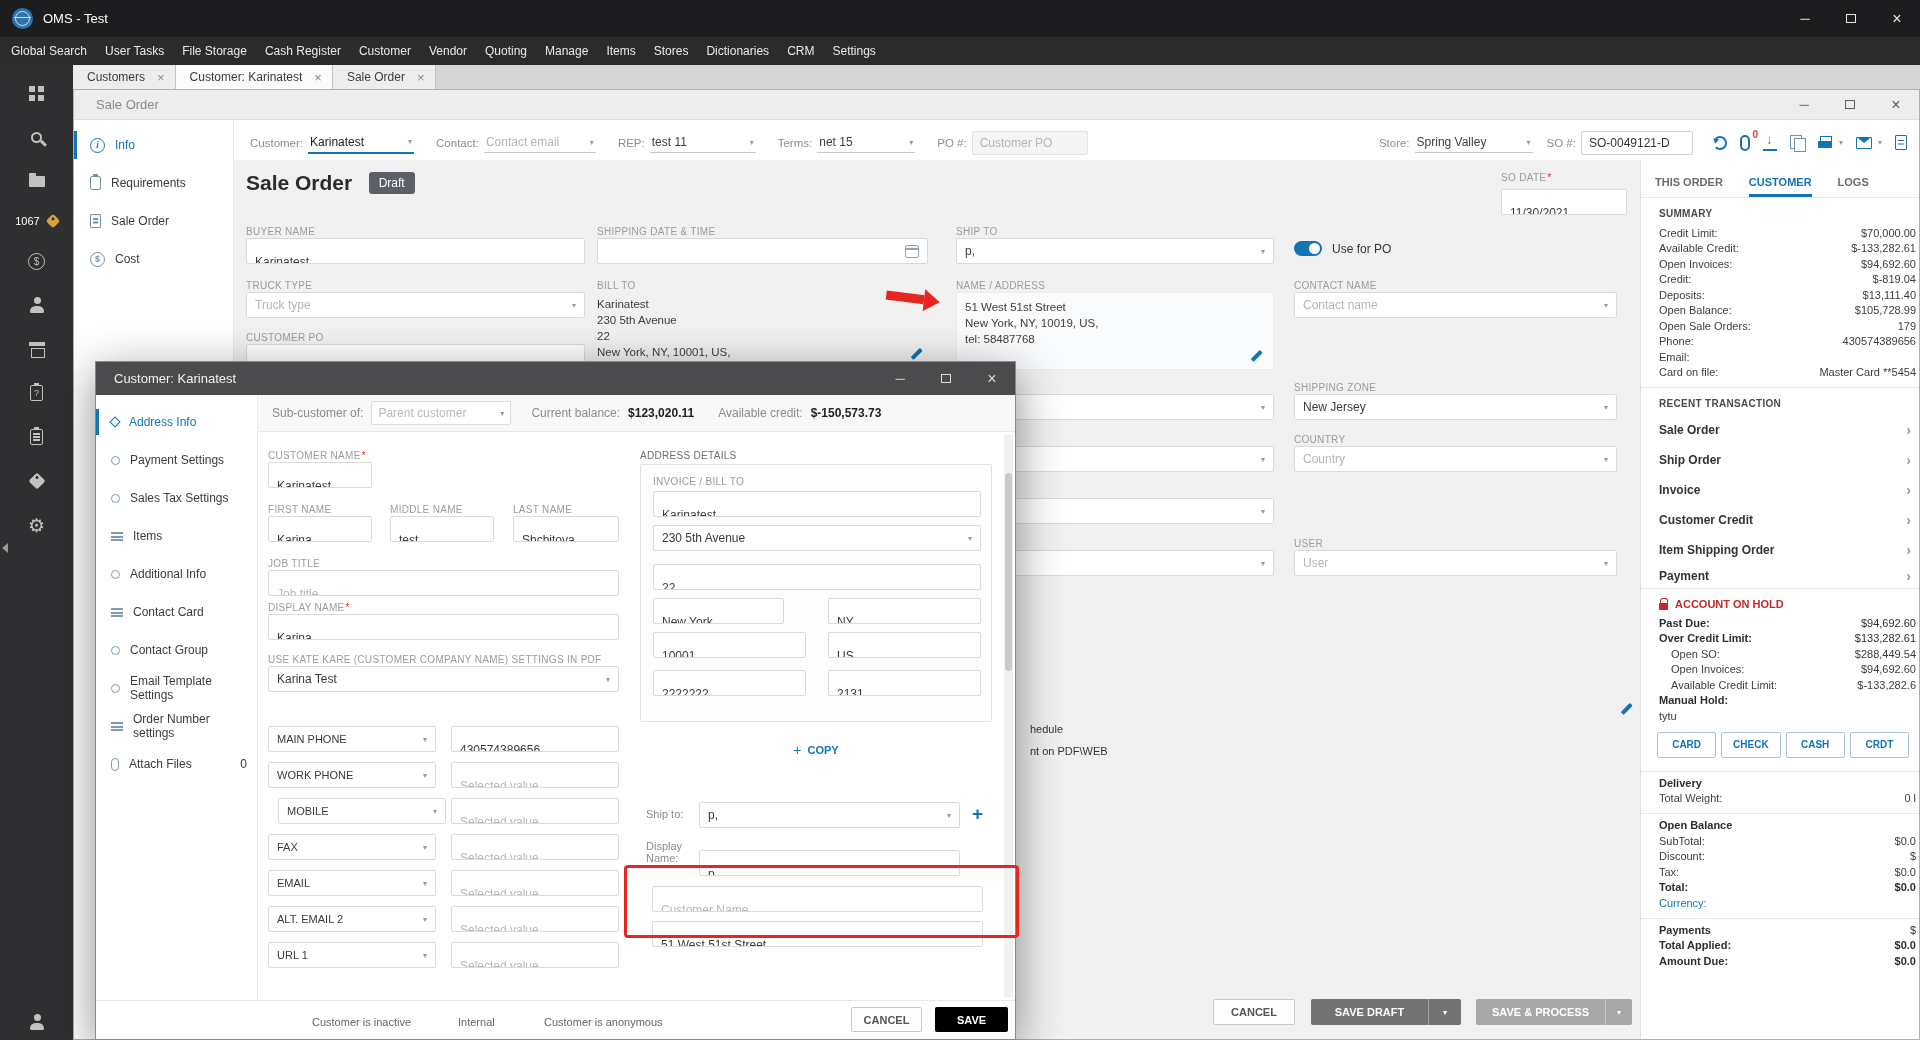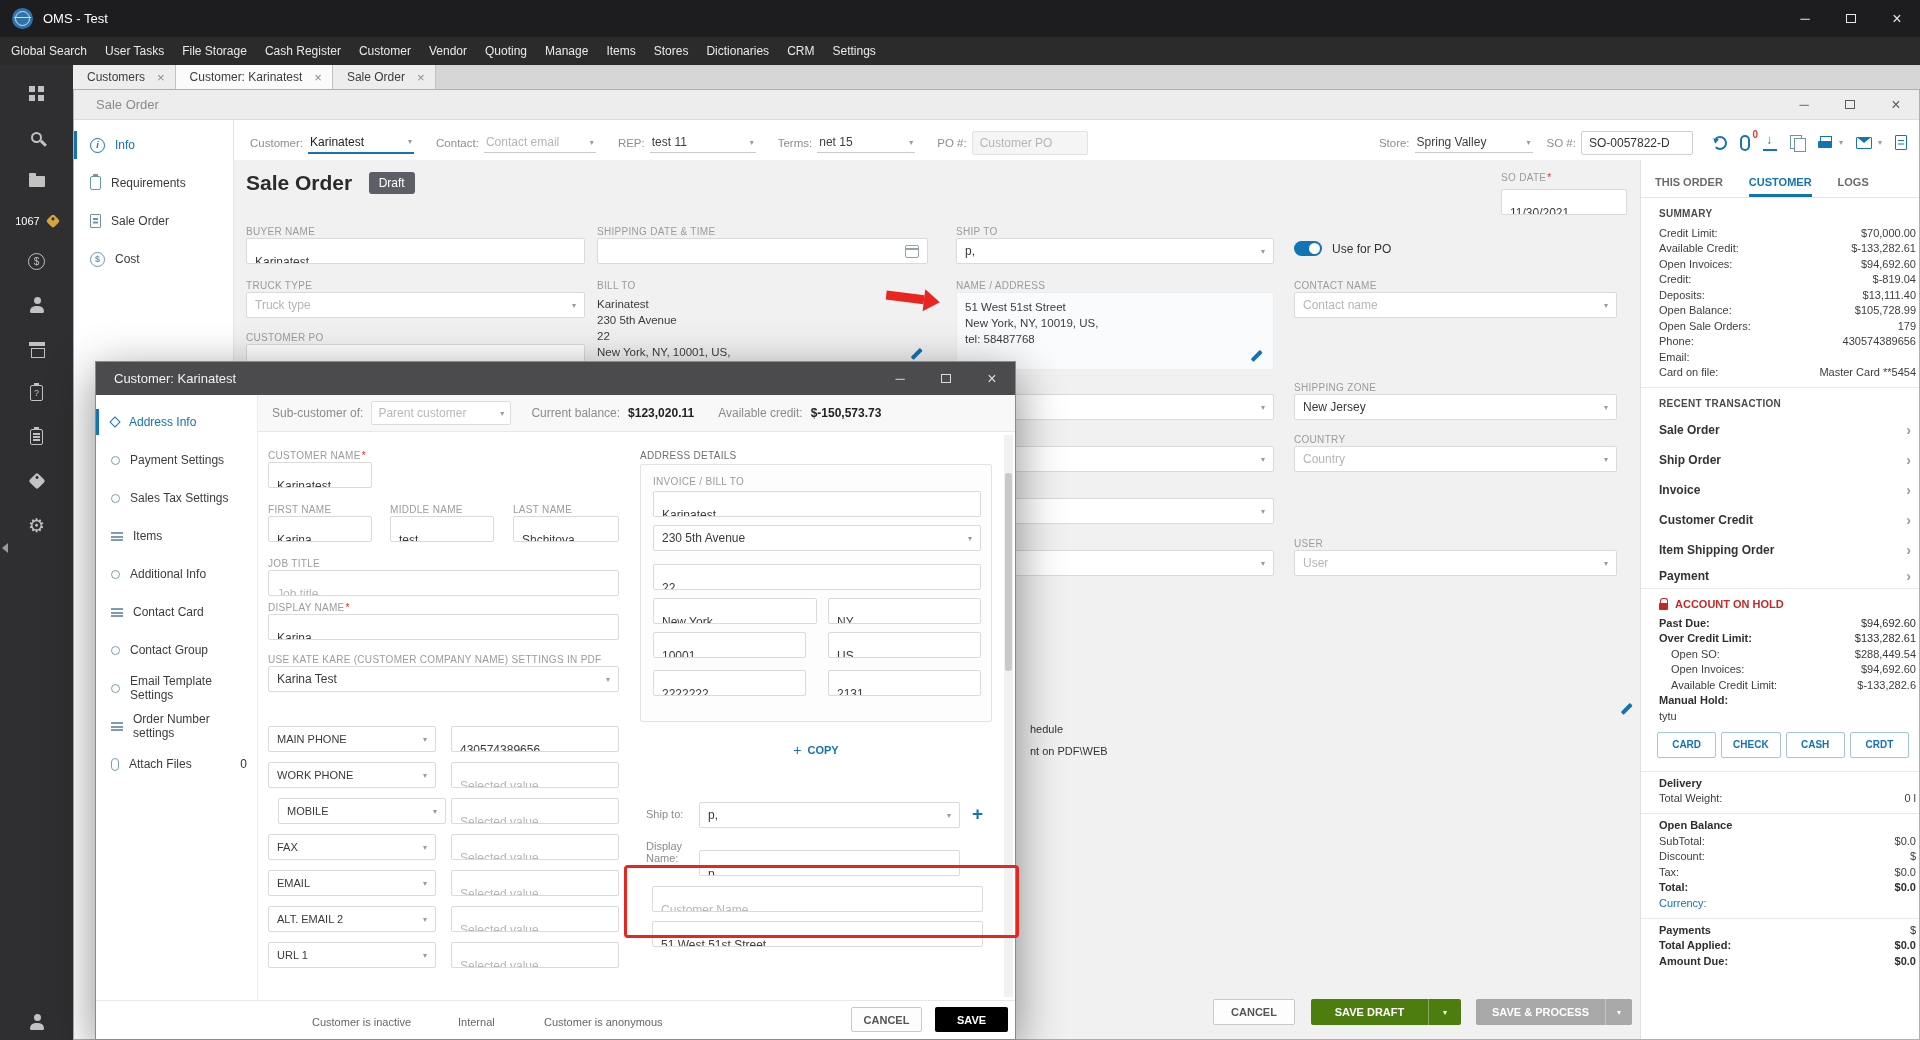--- a/index.html
+++ b/index.html
@@ -350,21 +350,21 @@
               </div>
               <div class="tgroup" style="margin-left:auto;margin-right:14px;">
                 <span class="tlabel">Store:</span>
                 <div class="tsel" style="width:118px;">
                   <span>Spring Valley</span>
                     <span class="crt">▾</span>
                 </div>
               </div>
               <div class="tgroup" style="margin-right:6px;">
                 <span class="tlabel">SO #:</span>
-                <div class="tbox" style="width:112px;">SO-0057822-D</div>
+                <div class="tbox" style="width:112px;">SO-0049121-D</div>
               </div>
               <div class="ticons">
                 <span class="tic">
                     <span class="t-sync"></span>
                   </span>
                 <span class="tic">
                     <span class="t-pclip"></span>
                     <span class="red0">0</span>
                   </span>
                 <span class="tic">
@@ -480,21 +480,21 @@
               <div class="abs inp sel ph" style="left:1060px;top:390px;width:323px;">
                 <span>User</span>
                   <span class="crt">▾</span>
               </div>
 
               <div class="abs" style="left:796px;top:563px;font-size:11px;color:#333;">hedule</div>
               <div class="abs" style="left:796px;top:585px;font-size:11px;color:#333;">nt on PDF\WEB</div>
               <span class="abs i-pen" style="left:1386px;top:541px;"></span>
 
               <div class="abs btn ghost" style="left:979px;top:839px;width:82px;">CANCEL</div>
-              <div class="abs splitbtn" style="left:1077px;top:839px;background:#4d7c0f;">
+              <div class="abs splitbtn" style="left:1077px;top:839px;background:#737373;">
                 <span class="m" style="width:117px;">SAVE DRAFT</span>
                 <span class="c" style="width:33px;">▾</span>
               </div>
               <div class="abs splitbtn" style="left:1242px;top:839px;background:#a8a8a8;">
                 <span class="m" style="width:129px;">SAVE &amp; PROCESS</span>
                 <span class="c" style="width:27px;">▾</span>
               </div>
             </div>
 
             <div class="so-right">
@@ -800,21 +800,21 @@
 
           <div class="abs lbl" style="left:382px;top:18px;color:#6e6e6e;">ADDRESS DETAILS</div>
           <div class="abs gpanel" style="left:382px;top:32px;width:352px;height:258px;">
             <div class="abs lbl" style="left:12px;top:11px;">INVOICE / BILL TO</div>
             <div class="abs inp" style="left:12px;top:26px;width:328px;">Karinatest</div>
             <div class="abs inp sel" style="left:12px;top:60px;width:328px;">
               <span>230 5th Avenue</span>
                 <span class="crt">▾</span>
             </div>
             <div class="abs inp" style="left:12px;top:99px;width:328px;">22</div>
-            <div class="abs inp" style="left:12px;top:133px;width:164px;">New York</div>
+            <div class="abs inp" style="left:12px;top:133px;width:131px;">New York</div>
             <div class="abs inp" style="left:187px;top:133px;width:153px;">NY</div>
             <div class="abs inp" style="left:12px;top:167px;width:153px;">10001</div>
             <div class="abs inp" style="left:187px;top:167px;width:153px;">US</div>
             <div class="abs inp" style="left:12px;top:205px;width:153px;">2222222</div>
             <div class="abs inp" style="left:187px;top:205px;width:153px;">2131</div>
           </div>
           <div class="abs copy" style="left:382px;top:310px;width:352px;">
             <span class="plus">+</span>
               <span>COPY</span>
           </div>

